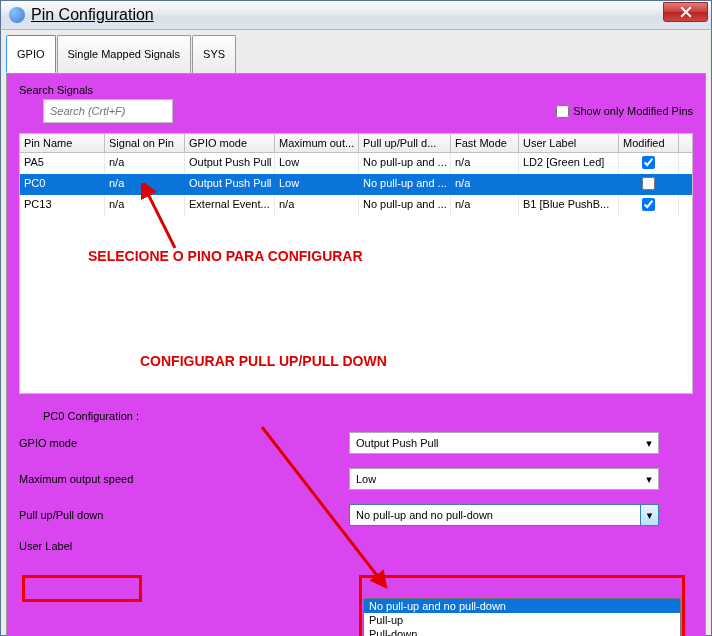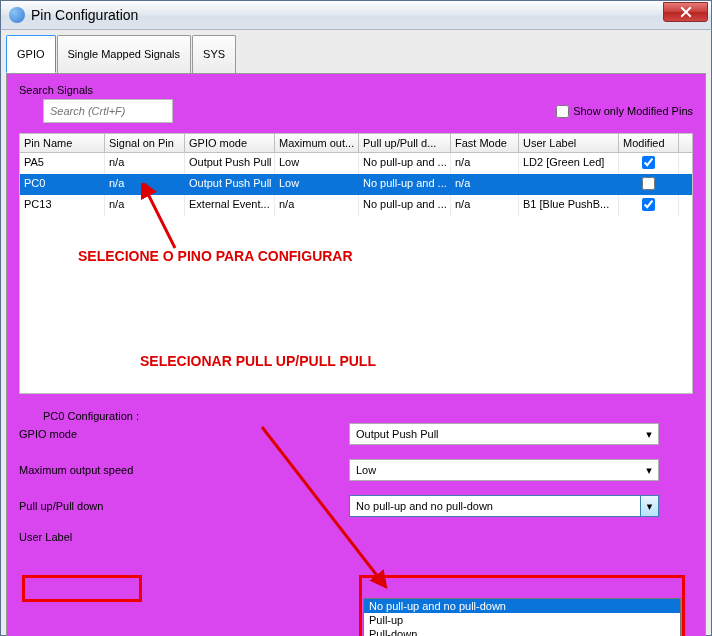--- a/index.html
+++ b/index.html
@@ -1,21 +1,21 @@
 <!DOCTYPE html>
 <html><head>
 <meta charset="utf-8">
 <style>
 * { box-sizing: border-box; margin: 0; padding: 0; }
 body { font-family: Tahoma, sans-serif; font-size: 11px; background: #fff; width: 712px; height: 636px; position: relative; overflow: hidden; }
 
 
 .titlebar { height: 30px; background: linear-gradient(to bottom, #fdfdfe, #e5eaf1 45%, #d9e1eb 55%, #dde4ed); border: 1px solid #5a7290; border-bottom: 1px solid #a9b7c9; display: flex; align-items: center; padding-left: 8px; position: relative; }
 .titlebar .icon { width: 16px; height: 16px; background: radial-gradient(circle at 30% 30%, #89c4f4, #3a7bd5); border-radius: 50%; margin-right: 6px; }
-.titlebar .title { color: #000; font-size: 14px; }
+.titlebar .title { color: #000; font-size: 16px; text-decoration: underline; }
 .close-btn { position: absolute; right: 3px; top: 1px; width: 45px; height: 20px; background: linear-gradient(to bottom, #e67875, #c8403d 48%, #b72623 52%, #cf4542); border: 1px solid #8a2d2d; border-radius: 0 0 3px 3px; display: flex; align-items: center; justify-content: center; }
 .close-btn svg { width: 12px; height: 12px; }
 
 
 .dlg { border: 1px solid #5a7290; border-top: none; height: 606px; background: #ececec; position: relative; }
 .tabbar { display: flex; padding: 5px 5px 0 5px; background: #ececec; }
 .tab { padding: 12px 10px; border: 1px solid #999; border-bottom: none; background: linear-gradient(#fdfdfd,#ececec); margin-right: 1px; font-size: 11px; border-radius: 2px 2px 0 0; position: relative; }
 .tab.active { background: #fff; border: 1px solid #3298fd; border-bottom: 1px solid #fff; z-index: 2; }
 .panel { background: #d946ef; border: 1px solid #999; margin: 0 5px 5px 5px; height: 622px; padding: 10px 12px; position: relative; }
 
@@ -36,21 +36,21 @@
 .grow.sel { background: #0a74da; color: #fff; }
 .grow.sel .gc { border-right: 1px solid #0a74da; }
 .chkcell { text-align: center; }
 .w0{width:85px} .w1{width:80px} .w2{width:90px} .w3{width:84px} .w4{width:92px} .w5{width:68px} .w6{width:100px} .w7{width:60px}
 
 
 .anno { position: absolute; color: #d00; font-weight: bold; font-size: 14px; font-family: Arial, sans-serif; z-index: 5; }
 .arrow { position: absolute; z-index: 5; }
 
 
-.cfg-title { font-size: 11px; margin-top: 16px; margin-bottom: 1px; padding-left: 24px; }
+.cfg-title { font-size: 11px; margin-top: 16px; margin-bottom: 10px; padding-left: 24px; }
 .cfg-row { display: flex; align-items: center; margin-bottom: 14px; font-size: 11px; position: relative; }
 .cfg-label { width: 330px; }
 .cfg-field { flex: 1; }
 .combo { position: relative; height: 22px; border: 1px solid #abadb3; background: #fff; display: flex; align-items: center; padding-left: 6px; font-size: 11px; width: 310px; }
 .combo .arr { position: absolute; right: 0; top: 0; width: 18px; height: 100%; display: flex; align-items: center; justify-content: center; }
 
 
 .redbox1 { position: absolute; border: 3px solid #e00; left: 15px; top: 501px; width: 120px; height: 27px; z-index: 3; }
 .redbox2 { position: absolute; border: 3px solid #e00; left: 352px; top: 501px; width: 326px; height: 71px; z-index: 3; }
 
@@ -133,31 +133,31 @@
           <div class="gc w0">PC13</div>
           <div class="gc w1">n/a</div>
           <div class="gc w2">External Event...</div>
           <div class="gc w3">n/a</div>
           <div class="gc w4">No pull-up and ...</div>
           <div class="gc w5">n/a</div>
           <div class="gc w6">B1 [Blue PushB...</div>
           <div class="gc w7 chkcell"><input type="checkbox" checked="" style=""></div>
         </div>
 
-        <div class="anno" style="left:58px; top:95px;">SELECIONE O PINO PARA CONFIGURAR</div>
+        <div class="anno" style="left:68px; top:95px;">SELECIONE O PINO PARA CONFIGURAR</div>
         <svg class="arrow" style="left:115px; top:30px;" width="60" height="70">
           <defs>
               <marker id="ah1" markerWidth="8" markerHeight="8" refX="3" refY="3" orient="auto">
                 <path d="M0,0 L6,3 L0,6 Z" fill="#d00"></path>
               </marker>
             </defs>
           <line x1="40" y1="65" x2="10" y2="5" stroke="#d00" stroke-width="3" marker-end="url(#ah1)"></line>
         </svg>
 
-        <div class="anno" style="left:120px; top:200px;">SELECIONAR PULL UP/PULL PULL</div>
+        <div class="anno" style="left:120px; top:200px;">CONFIGURAR PULL UP/PULL DOWN</div>
       </div>
     </div>
 
     <svg class="arrow" style="left:245px; top:348px;" width="170" height="170">
       <defs>
           <marker id="ah2" markerWidth="8" markerHeight="8" refX="3" refY="3" orient="auto">
             <path d="M0,0 L6,3 L0,6 Z" fill="#d00"></path>
           </marker>
         </defs>
       <line x1="10" y1="5" x2="130" y2="160" stroke="#d00" stroke-width="3" marker-end="url(#ah2)"></line>

